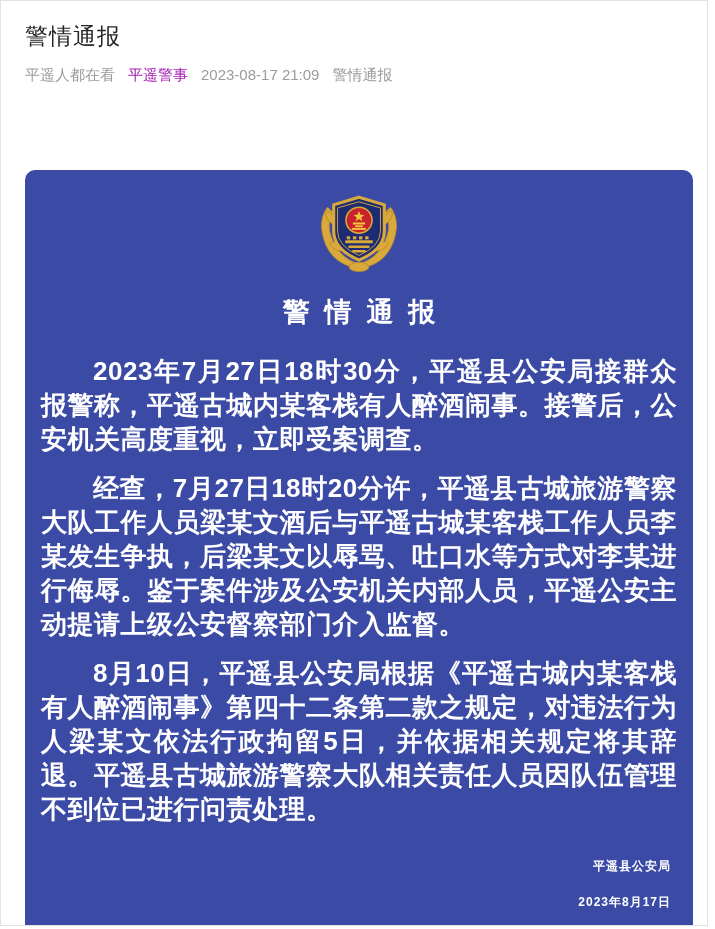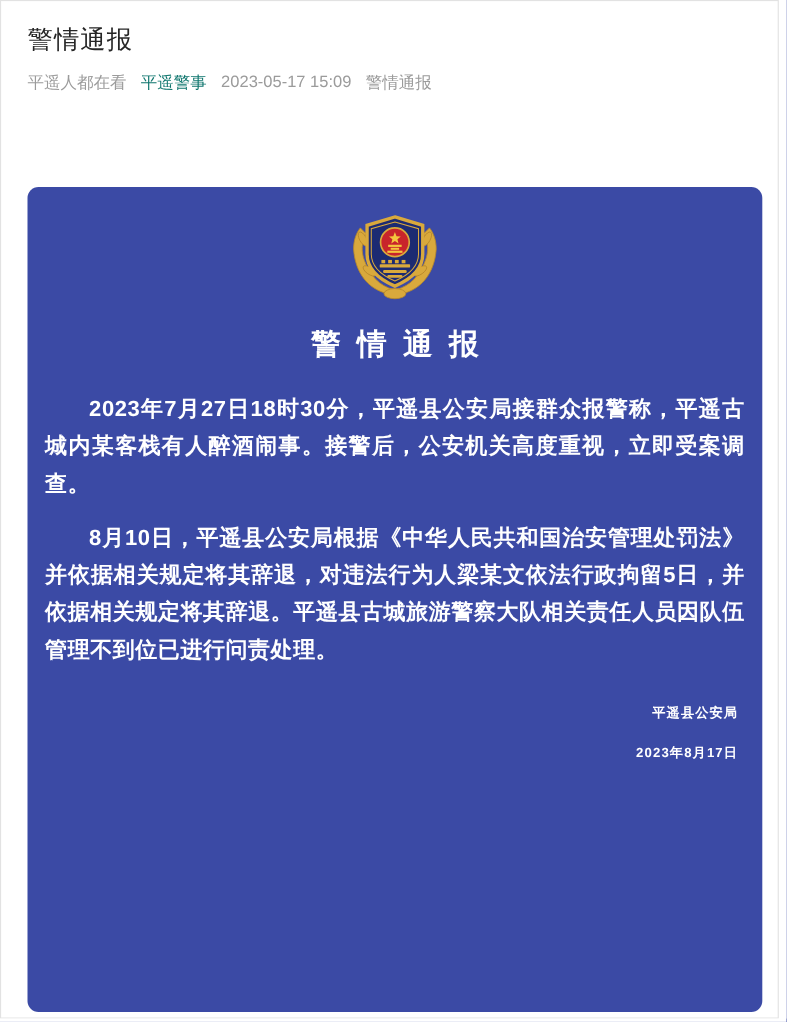--- a/index.html
+++ b/index.html
@@ -25,21 +25,21 @@
   }
   .article-meta {
     margin-top: 14px;
     font-size: 15px;
     color: #9b9b9b;
     display: flex;
     gap: 13px;
     white-space: nowrap;
   }
   .account-link {
-    color: #0f766e;
+    color: #a21caf;
     text-decoration: none;
     cursor: pointer;
   }
   
   .notice-card {
     margin: 85px 0 0 24px;
     width: 668px;
     min-height: 750px;
     background: #3b4aa5;
     border-radius: 10px;
@@ -55,21 +55,21 @@
     margin-top: 12px;
     text-align: center;
     font-size: 27px;
     font-weight: 700;
     letter-spacing: 0.55em;
     text-indent: 0.55em;
     color: #ffffff;
   }
   .notice-body { margin-top: 24px; }
   .notice-body p {
-    font-size: 20px;
+    font-size: 26px;
     font-weight: 700;
     line-height: 34px;
     text-align: justify;
     text-indent: 2em;
     margin-bottom: 15px;
     letter-spacing: 0.5px;
   }
   .notice-signature {
     margin-top: 22px;
     text-align: right;
@@ -85,21 +85,21 @@
 </head>
 <body>
 
 <div class="page">
 
   <div class="article-header">
     <h1 class="article-title">警情通报</h1>
     <div class="article-meta">
       <span>平遥人都在看</span>
       <a class="account-link">平遥警事</a>
-      <span>2023-05-17 15:09</span>
+      <span>2023-08-17 21:09</span>
       <span>警情通报</span>
     </div>
   </div>
 
   <div class="notice-card">
 
     <div class="badge-wrap">
 
       <span>
         <svg width="92" height="88" viewBox="0 0 120 112" aria-hidden="true">
@@ -133,21 +133,22 @@
             <rect x="51" y="77" width="18" height="3" rx="1.5"></rect>
           </g>
         </svg>
       </span>
     </div>
 
     <div class="notice-heading">警情通报</div>
 
     <div class="notice-body">
       <p>2023年7月27日18时30分，平遥县公安局接群众报警称，平遥古城内某客栈有人醉酒闹事。接警后，公安机关高度重视，立即受案调查。</p>
-      <p>8月10日，平遥县公安局根据《中华人民共和国治安管理处罚法》并依据相关规定将其辞退，对违法行为人梁某文依法行政拘留5日，并依据相关规定将其辞退。平遥县古城旅游警察大队相关责任人员因队伍管理不到位已进行问责处理。</p>
+      <p>经查，7月27日18时20分许，平遥县古城旅游警察大队工作人员梁某文酒后与平遥古城某客栈工作人员李某发生争执，后梁某文以辱骂、吐口水等方式对李某进行侮辱。鉴于案件涉及公安机关内部人员，平遥公安主动提请上级公安督察部门介入监督。</p>
+      <p>8月10日，平遥县公安局根据《平遥古城内某客栈有人醉酒闹事》第四十二条第二款之规定，对违法行为人梁某文依法行政拘留5日，并依据相关规定将其辞退。平遥县古城旅游警察大队相关责任人员因队伍管理不到位已进行问责处理。</p>
     </div>
 
     <div class="notice-signature">
       <div>平遥县公安局</div>
       <div>2023年8月17日</div>
     </div>
 
   </div>
 </div>
 

